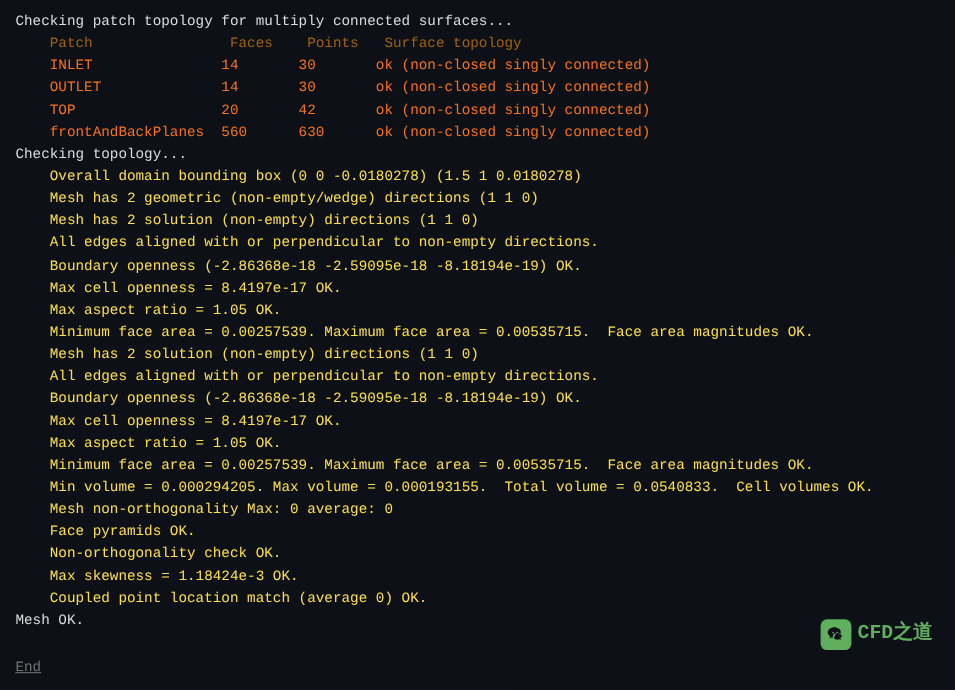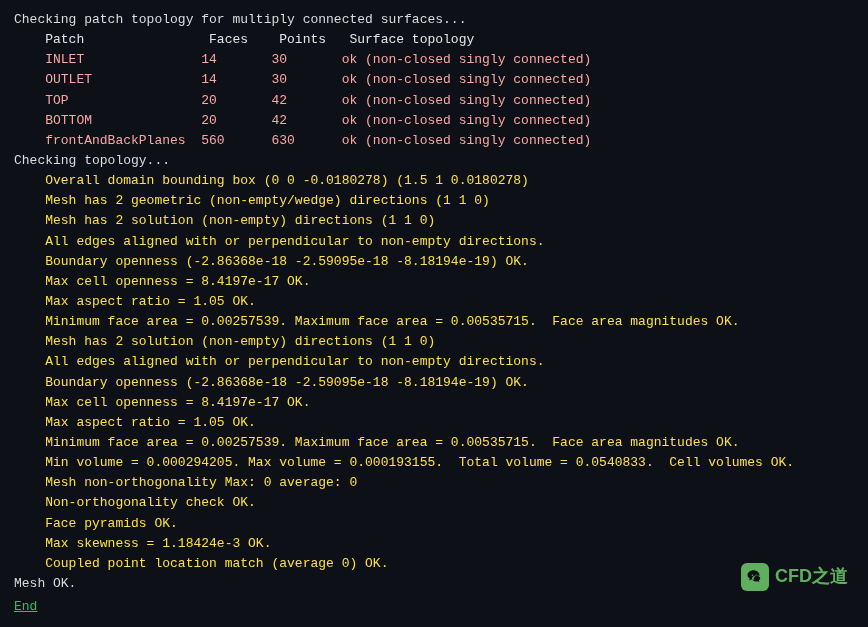--- a/index.html
+++ b/index.html
@@ -17,90 +17,89 @@
       width: 868px;
       height: 627px;
       padding: 10px 14px;
       position: relative;
       line-height: 1.55;
     }
     .line {
       white-space: pre;
       display: block;
     }
-    .col-header { color: #e5e5e5; }
-    .ok-green { color: #fca5a5; }
+    .col-header { color: #a16207; }
+    .ok-green { color: #f97316; }
     .text-cyan { color: #fde047; }
     .text-white { color: #dcdcdc; }
     .text-normal { color: #abb2bf; }
     .watermark {
       position: absolute;
       bottom: 36px;
       right: 20px;
       display: flex;
       align-items: center;
       gap: 6px;
       color: #5faf5f;
       font-size: 18px;
       font-weight: bold;
-      font-family: Liberation Sans, sans-serif;
+      font-family: Liberation Mono, monospace;
     }
     .wechat-icon {
       width: 28px;
       height: 28px;
       background: #5faf5f;
       border-radius: 6px;
       display: flex;
       align-items: center;
       justify-content: center;
       color: #0d1117;
       font-size: 16px;
     }
     .end-line {
       position: absolute;
       bottom: 10px;
       left: 14px;
-      color: #22c55e;
+      color: #737373;
       font-family: 'Courier New', Courier, monospace;
       font-size: 13px;
       text-decoration: underline;
     }
   </style>
 </head>
 <body>
 
 <div id="terminal">
   <div id="output-lines">
       <span class="line text-white">Checking patch topology for multiply connected surfaces...</span>
       <span class="line col-header">    Patch                Faces    Points   Surface topology</span>
       <span class="line ok-green">    INLET               14       30       ok (non-closed singly connected)</span>
       <span class="line ok-green">    OUTLET              14       30       ok (non-closed singly connected)</span>
       <span class="line ok-green">    TOP                 20       42       ok (non-closed singly connected)</span>
-      <span class="line ok-green">    BOTTOM              20       42       ok (non-closed singly connected)</span>
       <span class="line ok-green">    frontAndBackPlanes  560      630      ok (non-closed singly connected)</span>
       <span class="line text-normal"></span>
       <span class="line text-white">Checking topology...</span>
       <span class="line text-cyan">    Overall domain bounding box (0 0 -0.0180278) (1.5 1 0.0180278)</span>
       <span class="line text-cyan">    Mesh has 2 geometric (non-empty/wedge) directions (1 1 0)</span>
       <span class="line text-cyan">    Mesh has 2 solution (non-empty) directions (1 1 0)</span>
       <span class="line text-cyan">    All edges aligned with or perpendicular to non-empty directions.</span>
       <span class="line text-cyan">    Boundary openness (-2.86368e-18 -2.59095e-18 -8.18194e-19) OK.</span>
       <span class="line text-cyan">    Max cell openness = 8.4197e-17 OK.</span>
       <span class="line text-cyan">    Max aspect ratio = 1.05 OK.</span>
       <span class="line text-cyan">    Minimum face area = 0.00257539. Maximum face area = 0.00535715.  Face area magnitudes OK.</span>
       <span class="line text-cyan">    Mesh has 2 solution (non-empty) directions (1 1 0)</span>
       <span class="line text-cyan">    All edges aligned with or perpendicular to non-empty directions.</span>
       <span class="line text-cyan">    Boundary openness (-2.86368e-18 -2.59095e-18 -8.18194e-19) OK.</span>
       <span class="line text-cyan">    Max cell openness = 8.4197e-17 OK.</span>
       <span class="line text-cyan">    Max aspect ratio = 1.05 OK.</span>
       <span class="line text-cyan">    Minimum face area = 0.00257539. Maximum face area = 0.00535715.  Face area magnitudes OK.</span>
       <span class="line text-cyan">    Min volume = 0.000294205. Max volume = 0.000193155.  Total volume = 0.0540833.  Cell volumes OK.</span>
       <span class="line text-cyan">    Mesh non-orthogonality Max: 0 average: 0</span>
+      <span class="line text-cyan">    Face pyramids OK.</span>
       <span class="line text-cyan">    Non-orthogonality check OK.</span>
-      <span class="line text-cyan">    Face pyramids OK.</span>
       <span class="line text-cyan">    Max skewness = 1.18424e-3 OK.</span>
       <span class="line text-cyan">    Coupled point location match (average 0) OK.</span>
       <span class="line text-normal"></span>
       <span class="line text-white">Mesh OK.</span>
     </div>
 
   <div class="watermark">
     <div class="wechat-icon">
       <svg width="18" height="18" viewBox="0 0 24 24" fill="#0d1117">
         <path d="M8.5 10.5a1 1 0 1 0 0-2 1 1 0 0 0 0 2zm5 0a1 1 0 1 0 0-2 1 1 0 0 0 0 2zM2 9.5C2 5.91 5.58 3 10 3s8 2.91 8 6.5c0 .34-.03.67-.09 1C17.38 10.18 16.7 10 16 10c-3.31 0-6 2.24-6 5 0 .34.04.67.1.99C10.07 16 10.04 16 10 16c-1.09 0-2.12-.2-3.06-.54L4 16.5l1.1-2.6C3.17 12.89 2 11.3 2 9.5zm12 5.5a1 1 0 1 0 0-2 1 1 0 0 0 0 2zm3 0a1 1 0 1 0 0-2 1 1 0 0 0 0 2zm-3.5-5C10.47 10 8 11.79 8 14s2.47 4 5.5 4c.79 0 1.55-.15 2.21-.41L18 18.5l-.9-2.1C18.3 15.67 19 14.89 19 14c0-2.21-2.47-4-5.5-4z"></path>

